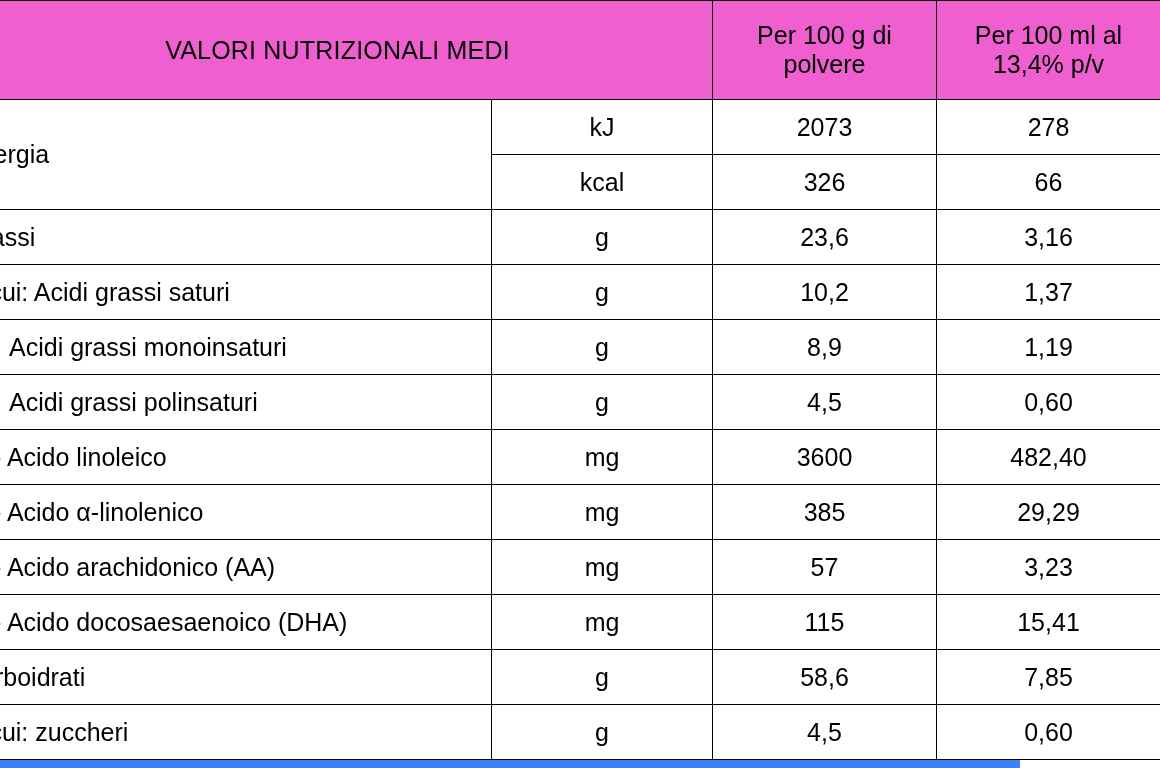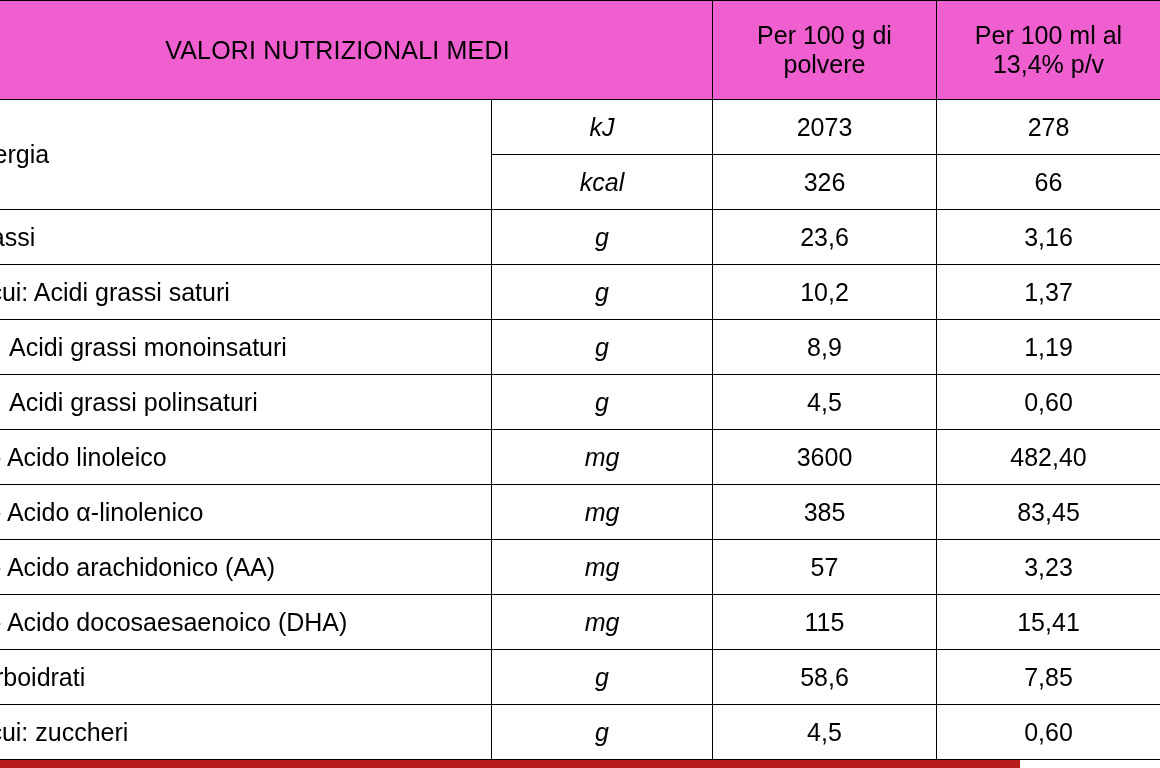--- a/index.html
+++ b/index.html
@@ -10,21 +10,21 @@
   body {
     width: 1160px;
     height: 768px;
     overflow: hidden;
     font-family: "Liberation Sans", sans-serif;
   }
   .sheet {
     position: relative;
     width: 1020px;
     height: 768px;
-    background: #b91c1c;
+    background: #3b82f6;
   }
   table.nutri {
     border-collapse: collapse;
     table-layout: fixed;
     
     margin-left: -38px;
     width: 1198px;
     background: #ffffff;
   }
   table.nutri col.c-label { width: 529px; }
@@ -62,21 +62,20 @@
     text-align: left;
     padding-left: 8px;
     height: 54px;
     white-space: nowrap;
   }
   .cell-label.indent1 { padding-left: 46px; }
   .cell-label.indent2 { padding-left: 30px; }
   .cell-unit {
     text-align: center;
     height: 54px;
-    font-style: italic;
   }
   .cell-val {
     text-align: center;
     height: 54px;
   }
   .energy-label {
     text-align: left;
     padding-left: 8px;
     vertical-align: middle;
   }
@@ -142,21 +141,21 @@
       <tr>
         <td class="cell-label indent2">-  Acido linoleico</td>
         <td class="cell-unit">mg</td>
         <td class="cell-val">3600</td>
         <td class="cell-val">482,40</td>
       </tr>
       <tr>
         <td class="cell-label indent2">-  Acido α-linolenico</td>
         <td class="cell-unit">mg</td>
         <td class="cell-val">385</td>
-        <td class="cell-val">83,45</td>
+        <td class="cell-val">29,29</td>
       </tr>
       <tr>
         <td class="cell-label indent2">- Acido arachidonico (AA)</td>
         <td class="cell-unit">mg</td>
         <td class="cell-val">57</td>
         <td class="cell-val">3,23</td>
       </tr>
       <tr>
         <td class="cell-label indent2">- Acido docosaesaenoico (DHA)</td>
         <td class="cell-unit">mg</td>

